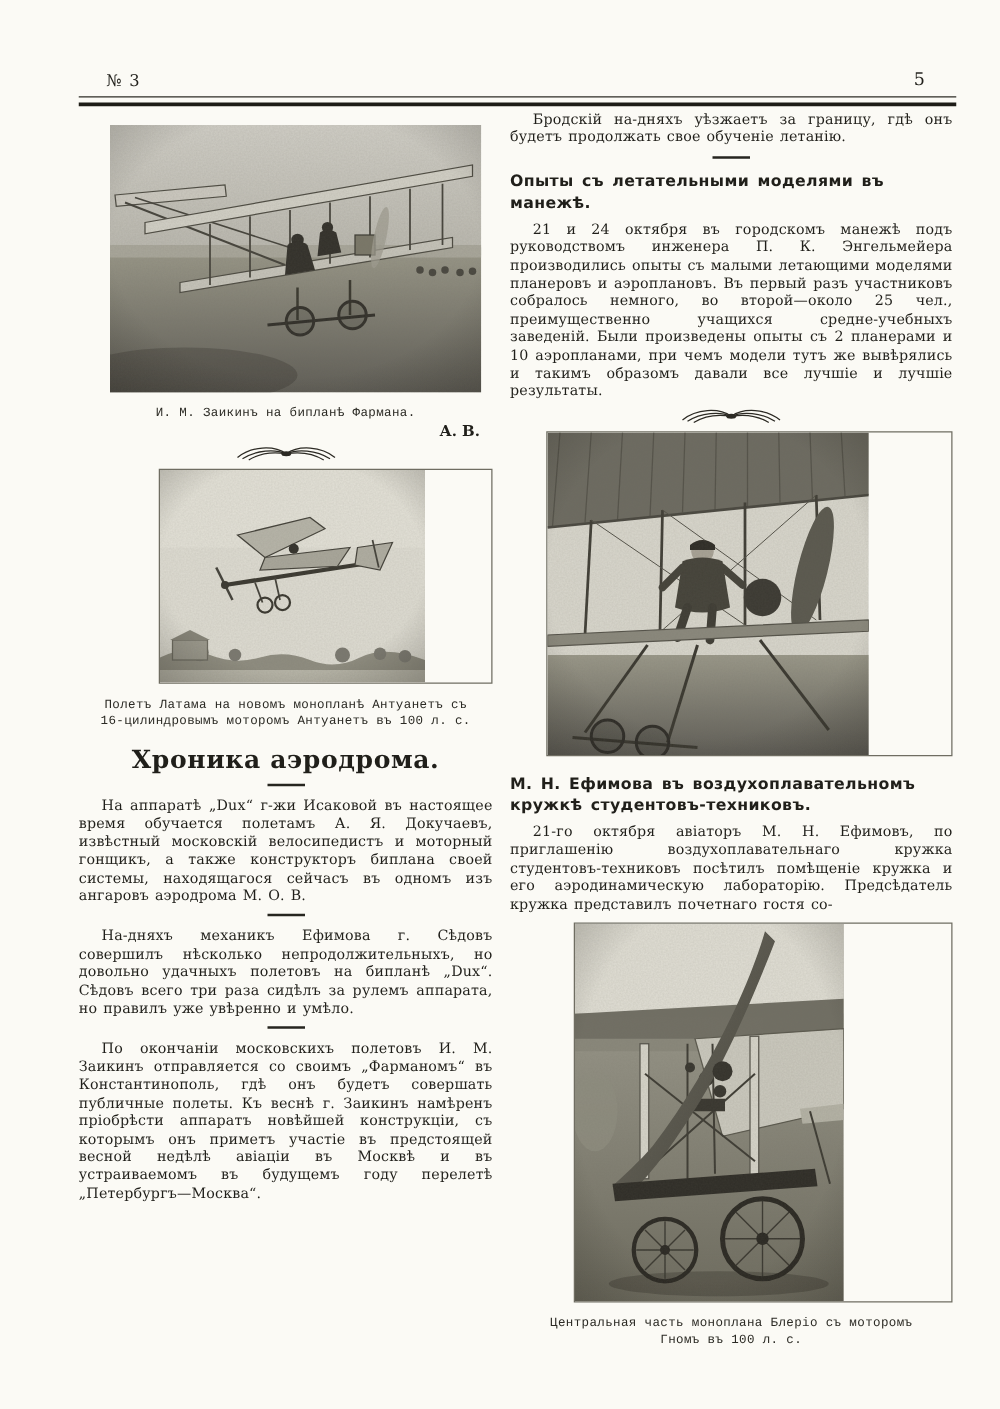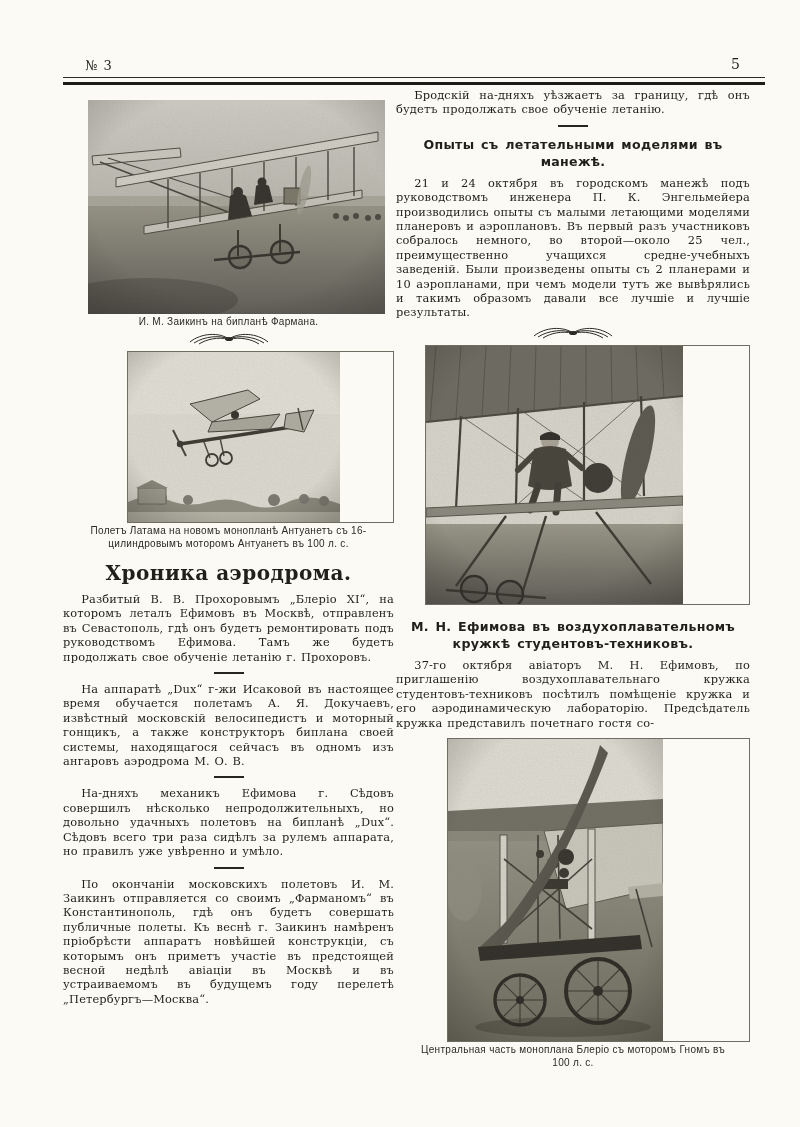--- a/index.html
+++ b/index.html
@@ -5,27 +5,27 @@
   html,body{margin:0;padding:0;background:#fbfaf5;}
   .page{position:relative;width:800px;height:1127px;margin:0 auto;background:#fbfaf5;
         overflow:hidden;font-family:"DejaVu Serif",serif;color:#201f1a;}
   
   .issue{position:absolute;left:85px;top:58px;font-size:13px;letter-spacing:1px;}
   .pagenum{position:absolute;left:731px;top:56px;font-size:14px;}
   .head-rule-thin{position:absolute;left:63px;top:77px;width:702px;height:1px;background:#2e2c26;}
   .head-rule-thick{position:absolute;left:63px;top:82px;width:702px;height:3px;background:#1d1c17;}
   
   .col-left{position:absolute;left:63px;top:94px;width:331px;}
-  .col-right{position:absolute;left:396px;top:88px;width:354px;}
+  .col-right{position:absolute;left:408px;top:88px;width:354px;}
   .body-text{font-size:11.4px;line-height:14.4px;text-align:justify;letter-spacing:.15px;word-spacing:1px;margin:0 0 4px 0;}
   .indent{text-indent:1.6em;}
-  .caption{font-family:Liberation Sans, sans-serif;font-size:10px;line-height:13px;text-align:center;
-           color:#2b2a24;letter-spacing:.3px;margin:1px auto 0 auto;}
+  .caption{font-family:Liberation Mono, monospace;font-size:10px;line-height:13px;text-align:center;
+           color:#2b2a24;letter-spacing:.3px;margin:11px auto 0 auto;}
   .heading-sans{font-family:"DejaVu Sans",sans-serif;font-weight:bold;font-size:12.6px;line-height:17px;
-           text-align:center;letter-spacing:.3px;word-spacing:2px;margin:9px 0 6px 0;}
+           text-align:left;letter-spacing:.3px;word-spacing:2px;margin:9px 0 6px 0;}
   .heading-serif{font-weight:bold;font-size:20px;text-align:center;letter-spacing:.5px;margin:11px 0 7px 0;}
   .signature{font-weight:bold;font-size:12px;text-align:right;padding-right:10px;margin:0 0 1px 0;}
   .rule-short{width:30px;height:2px;background:#26251f;margin:8px auto;}
   .ornament{display:block;margin:2px auto 5px auto;}
   .photo{position:relative;}
   .photo svg{display:block;}
   .framed{border:1px solid #6f6d62;}
   .ph1{margin:6px 0 0 25px;}
   .ph2{margin:4px 0 0 64px;}
   .ph3{margin:4px 0 0 29px;}
@@ -118,20 +118,21 @@
         <circle cx="152" cy="157" r="11" fill="rgba(40,38,32,.15)" stroke="#33312b" stroke-width="2.4"></circle>
         <circle cx="194" cy="152" r="11" fill="rgba(40,38,32,.15)" stroke="#33312b" stroke-width="2.4"></circle>
         <ellipse cx="60" cy="200" rx="90" ry="22" fill="rgba(35,33,27,.25)"></ellipse>
         <rect width="297" height="214" fill="url(#vign)"></rect>
         <rect width="297" height="214" filter="url(#grain)" opacity="0.32"></rect>
       </svg>
     </div>
 
     <div class="caption">И. М. Заикинъ на бипланѣ Фармана.</div>
 
+    <div class="signature">А. В.</div>
 
     <svg class="ornament" width="84" height="16" viewBox="0 0 84 16">
       <g stroke="#2c2a24" fill="none" stroke-width="1">
         <path d="M42,9 C32,2 14,3 3,12"></path>
           <path d="M42,9 C33,5 18,6 7,13"></path>
           <path d="M42,9 C30,7 20,9 12,14"></path>
         <path d="M42,9 C52,2 70,3 81,12"></path>
           <path d="M42,9 C51,5 66,6 77,13"></path>
           <path d="M42,9 C54,7 64,9 72,14"></path>
       </g>
@@ -169,21 +170,20 @@
         <rect x="0" y="160" width="212" height="10" fill="#b7b5a8"></rect>
         <rect width="212" height="170" fill="url(#vign)"></rect>
         <rect width="212" height="170" filter="url(#grain)" opacity="0.3"></rect>
       </svg>
     </div>
 
     <div class="caption cap-narrow">Полетъ Латама на новомъ монопланѣ Антуанетъ съ 16-цилиндровымъ моторомъ Антуанетъ въ 100 л. с.</div>
 
     <div class="heading-serif">Хроника аэродрома.</div>
 
-    <p class="body-text indent">Разбитый В. В. Прохоровымъ „Блеріо XI“, на которомъ леталъ Ефимовъ въ Москвѣ, отправленъ въ Севастополь, гдѣ онъ будетъ ремонтировать подъ руководствомъ Ефимова. Тамъ же будетъ продолжать свое обученіе летанію г. Прохоровъ.</p>
     <div class="rule-short"></div>
     <p class="body-text indent">На аппаратѣ „Dux“ г-жи Исаковой въ настоящее время обучается полетамъ А. Я. Докучаевъ, извѣстный московскій велосипедистъ и моторный гонщикъ, а также конструкторъ биплана своей системы, находящагося сейчасъ въ одномъ изъ ангаровъ аэродрома М. О. В.</p>
     <div class="rule-short"></div>
     <p class="body-text indent">На-дняхъ механикъ Ефимова г. Сѣдовъ совершилъ нѣсколько непродолжительныхъ, но довольно удачныхъ полетовъ на бипланѣ „Dux“. Сѣдовъ всего три раза сидѣлъ за рулемъ аппарата, но правилъ уже увѣренно и умѣло.</p>
     <div class="rule-short"></div>
     <p class="body-text indent">По окончаніи московскихъ полетовъ И. М. Заикинъ отправляется со своимъ „Фарманомъ“ въ Константинополь, гдѣ онъ будетъ совершать публичные полеты. Къ веснѣ г. Заикинъ намѣренъ пріобрѣсти аппаратъ новѣйшей конструкціи, съ которымъ онъ приметъ участіе въ предстоящей весной недѣлѣ авіаціи въ Москвѣ и въ устраиваемомъ въ будущемъ году перелетѣ „Петербургъ—Москва“.</p>
 
   </div>
 
   <div class="col-right">
@@ -260,21 +260,21 @@
         </g>
         <circle cx="48" cy="243" r="13" fill="rgba(35,33,28,.2)" stroke="#2f2d28" stroke-width="2.4"></circle>
         <circle cx="84" cy="248" r="13" fill="rgba(35,33,28,.2)" stroke="#2f2d28" stroke-width="2.4"></circle>
         <rect width="257" height="258" fill="url(#vign)"></rect>
         <rect width="257" height="258" filter="url(#grain)" opacity="0.32"></rect>
       </svg>
     </div>
 
 
     <div class="heading-sans" style="margin-top:13px">М. Н. Ефимова въ воздухоплавательномъ кружкѣ студентовъ-техниковъ.</div>
-    <p class="body-text indent">37-го октября авіаторъ М. Н. Ефимовъ, по приглашенію воздухоплавательнаго кружка студентовъ-техниковъ посѣтилъ помѣщеніе кружка и его аэродинамическую лабораторію. Предсѣдатель кружка представилъ почетнаго гостя со-</p>
+    <p class="body-text indent">21-го октября авіаторъ М. Н. Ефимовъ, по приглашенію воздухоплавательнаго кружка студентовъ-техниковъ посѣтилъ помѣщеніе кружка и его аэродинамическую лабораторію. Предсѣдатель кружка представилъ почетнаго гостя со-</p>
 
     <div class="photo ph4 framed">
       <svg width="215" height="302" viewBox="0 0 215 302">
         <rect width="215" height="302" fill="url(#fieldG)"></rect>
         <rect x="0" y="0" width="215" height="72" fill="#e0ded4"></rect>
         <polygon points="0,72 215,60 215,94 0,98" fill="#716f64"></polygon>
         <rect x="0" y="92" width="215" height="10" fill="#8a887b"></rect>
 
         <ellipse cx="16" cy="150" rx="18" ry="32" fill="#8f8d80" opacity="0.8"></ellipse>
 

